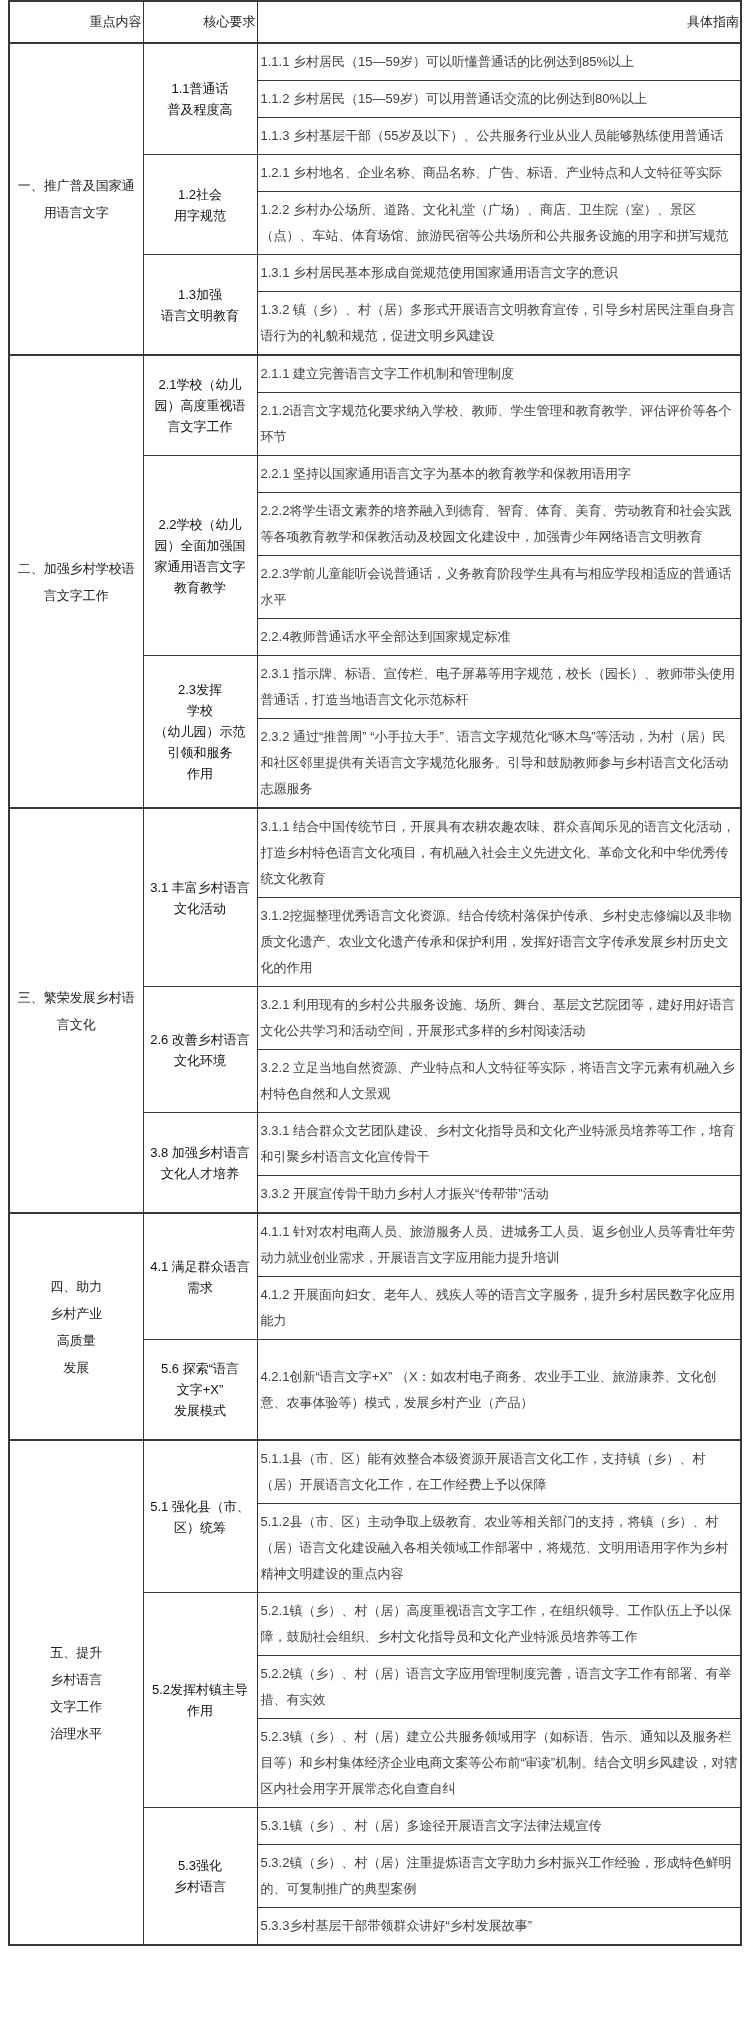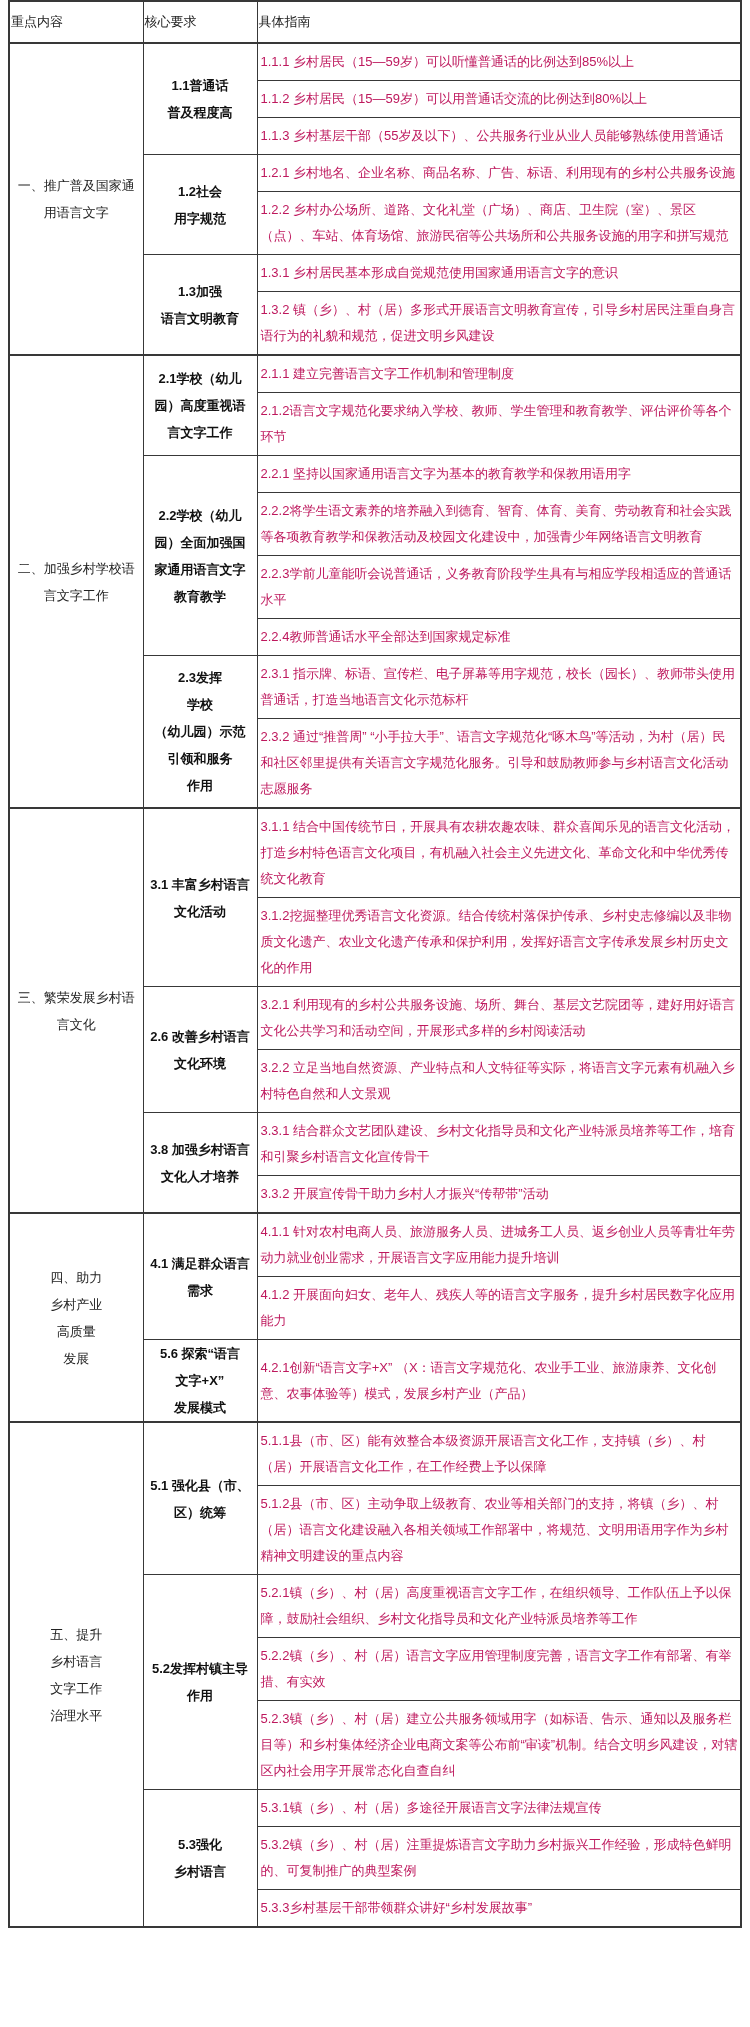--- a/index.html
+++ b/index.html
@@ -26,47 +26,47 @@
   }
   table.guide th, table.guide td {
     border: 1px solid #383838;
     vertical-align: middle;
     word-break: break-all;
   }
   thead th {
     height: 38px;
     font-weight: normal;
     font-size: 13px;
-    text-align: left;
+    text-align: right;
     color: #222222;
   }
   td.key {
     text-align: center;
     white-space: pre-line;
     font-size: 13px;
     line-height: 27px;
     padding: 4px 2px;
     color: #222222;
     margin-top: 20px;
   }
   td.req {
     text-align: center;
     white-space: pre-line;
     font-size: 13px;
-    font-weight: bold;
-    line-height: 27px;
-    padding: 0 1px;
+    font-weight: normal;
+    line-height: 21px;
+    padding: 18px 1px;
     color: #111111;
   }
   td.item {
     text-align: left;
     font-size: 13px;
     line-height: 26px;
     padding: 5px 2px 5px 3px;
-    color: #be185d;
+    color: #404040;
     border-radius: 15px;
   }
   tr.group-start td { border-top: 2px solid #383838; }
 </style>
 </head>
 <body>
 
 <div class="page">
 
   <table class="guide">
@@ -92,21 +92,21 @@
         </tr>
         <tr>
           <td class="item">1.1.2 乡村居民（15—59岁）可以用普通话交流的比例达到80%以上</td>
         </tr>
         <tr>
           <td class="item">1.1.3 乡村基层干部（55岁及以下）、公共服务行业从业人员能够熟练使用普通话</td>
         </tr>
         <tr>
           <td class="req" rowspan="2">1.2社会
 用字规范</td>
-          <td class="item">1.2.1 乡村地名、企业名称、商品名称、广告、标语、利用现有的乡村公共服务设施</td>
+          <td class="item">1.2.1 乡村地名、企业名称、商品名称、广告、标语、产业特点和人文特征等实际</td>
         </tr>
         <tr>
           <td class="item">1.2.2 乡村办公场所、道路、文化礼堂（广场）、商店、卫生院（室）、景区（点）、车站、体育场馆、旅游民宿等公共场所和公共服务设施的用字和拼写规范</td>
         </tr>
         <tr>
           <td class="req" rowspan="2">1.3加强
 语言文明教育</td>
           <td class="item">1.3.1 乡村居民基本形成自觉规范使用国家通用语言文字的意识</td>
         </tr>
         <tr>
@@ -185,21 +185,21 @@
 需求</td>
           <td class="item">4.1.1 针对农村电商人员、旅游服务人员、进城务工人员、返乡创业人员等青壮年劳动力就业创业需求，开展语言文字应用能力提升培训</td>
         </tr>
         <tr>
           <td class="item">4.1.2 开展面向妇女、老年人、残疾人等的语言文字服务，提升乡村居民数字化应用能力</td>
         </tr>
         <tr>
           <td class="req" rowspan="1">5.6 探索“语言
 文字+X”
 发展模式</td>
-          <td class="item">4.2.1创新“语言文字+X” （X：语言文字规范化、农业手工业、旅游康养、文化创意、农事体验等）模式，发展乡村产业（产品）</td>
+          <td class="item">4.2.1创新“语言文字+X” （X：如农村电子商务、农业手工业、旅游康养、文化创意、农事体验等）模式，发展乡村产业（产品）</td>
         </tr>
         <tr class="group-start">
           <td class="key" rowspan="8">五、提升
 乡村语言
 文字工作
 治理水平</td>
           <td class="req" rowspan="2">5.1 强化县（市、
 区）统筹</td>
           <td class="item">5.1.1县（市、区）能有效整合本级资源开展语言文化工作，支持镇（乡）、村（居）开展语言文化工作，在工作经费上予以保障</td>
         </tr>

